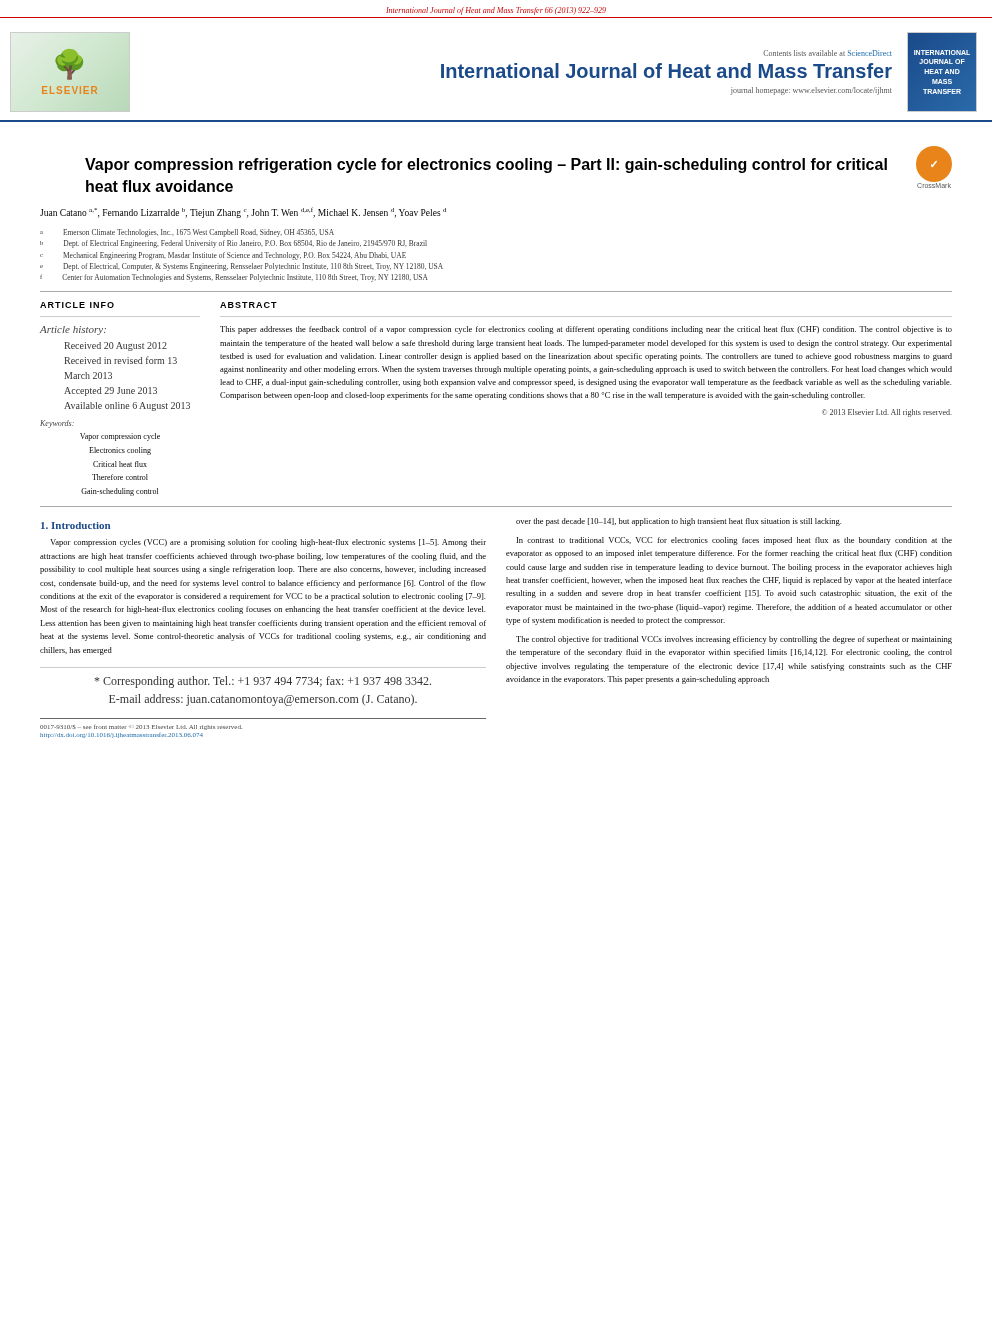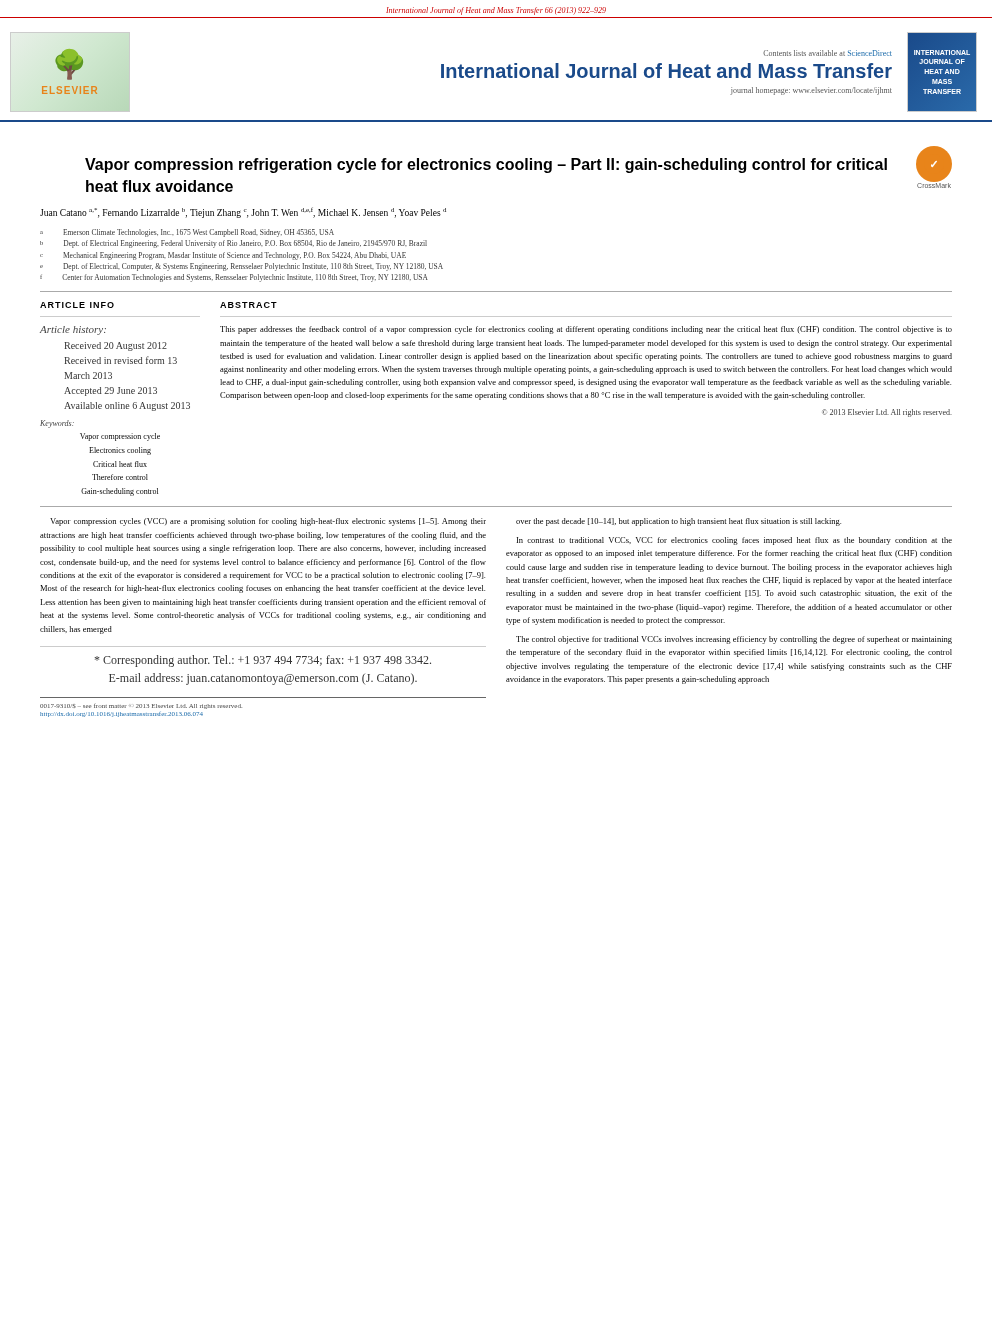--- a/index.html
+++ b/index.html
@@ -385,20 +385,24 @@
       <hr class="divider-thin">
       <div class="abstract-text">This paper addresses the feedback control of a vapor compression cycle for electronics cooling at different operating conditions including near the critical heat flux (CHF) condition. The control objective is to maintain the temperature of the heated wall below a safe threshold during large transient heat loads. The lumped-parameter model developed for this system is used to design the control strategy. Our experimental testbed is used for evaluation and validation. Linear controller design is applied based on the linearization about specific operating points. The controllers are tuned to achieve good robustness margins to guard against nonlinearity and other modeling errors. When the system traverses through multiple operating points, a gain-scheduling approach is used to switch between the controllers. For heat load changes which would lead to CHF, a dual-input gain-scheduling controller, using both expansion valve and compressor speed, is designed using the evaporator wall temperature as the feedback variable as well as the scheduling variable. Comparison between open-loop and closed-loop experiments for the same operating conditions shows that a 80 °C rise in the wall temperature is avoided with the gain-scheduling controller.</div>
       <div class="copyright-line">© 2013 Elsevier Ltd. All rights reserved.</div>
     </div>
   </div>
 
   <hr class="divider">
 
   <div class="body-two-col">
     <div class="body-left">
+      <div class="section-heading">
+        <span>1. </span>
+        <span>Introduction</span>
+      </div>
       <div class="body-text">
         <p>Vapor compression cycles (VCC) are a promising solution for cooling high-heat-flux electronic systems [1–5]. Among their attractions are high heat transfer coefficients achieved through two-phase boiling, low temperatures of the cooling fluid, and the possibility to cool multiple heat sources using a single refrigeration loop. There are also concerns, however, including increased cost, condensate build-up, and the need for systems level control to balance efficiency and performance [6]. Control of the flow conditions at the exit of the evaporator is considered a requirement for VCC to be a practical solution to electronic cooling [7–9]. Most of the research for high-heat-flux electronics cooling focuses on enhancing the heat transfer coefficient at the device level. Less attention has been given to maintaining high heat transfer coefficients during transient operation and the efficient removal of heat at the systems level. Some control-theoretic analysis of VCCs for traditional cooling systems, e.g., air conditioning and chillers, has emerged</p>
       </div>
 
       <div class="footnote-section">
         <div class="footnote-text">* Corresponding author. Tel.: +1 937 494 7734; fax: +1 937 498 3342.</div>
         <div class="footnote-text">E-mail address: juan.catanomontoya@emerson.com (J. Catano).</div>
       </div>
 
       <div class="bottom-bar">

